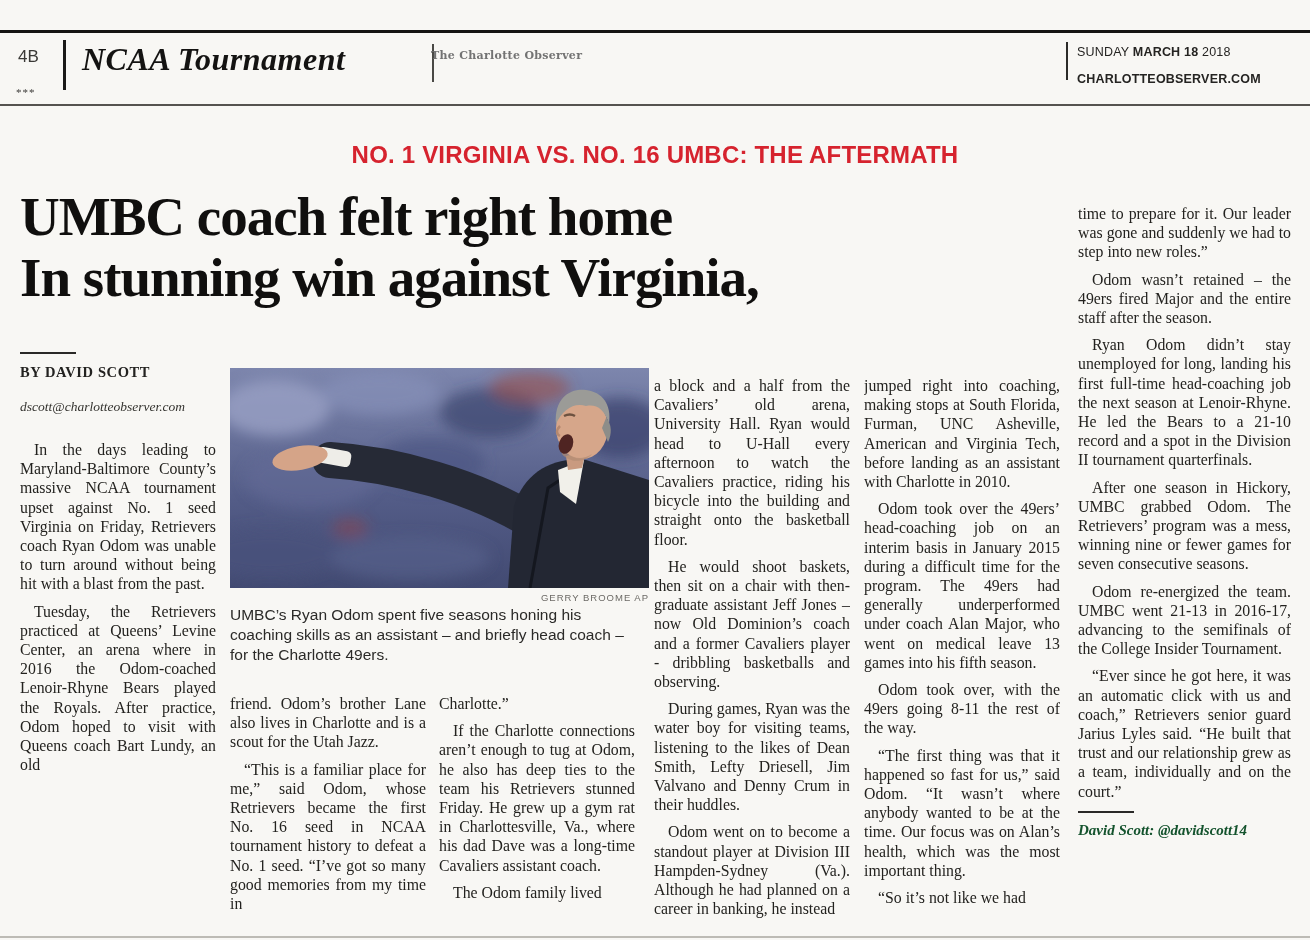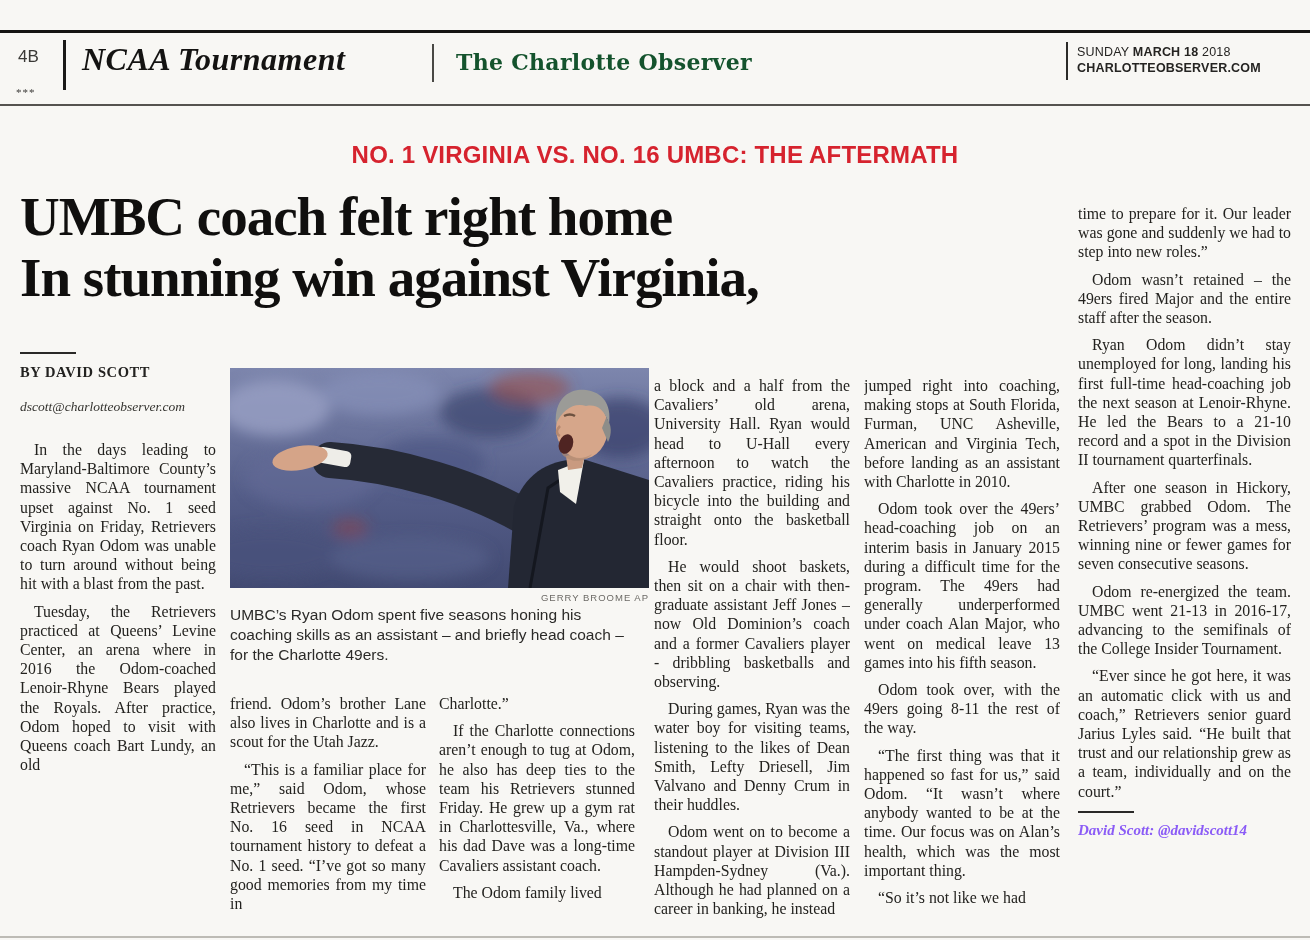--- a/index.html
+++ b/index.html
@@ -8,25 +8,25 @@
     position:relative; width:1310px; height:940px; margin:0 auto;
     background:#f8f7f4; overflow:hidden; color:#1e1d1b;
     font-family:"Liberation Serif", serif;
   }
   
   .top-rule   { position:absolute; left:0; top:30px; width:100%; height:3px; background:#151412; }
   .page-num   { position:absolute; left:18px; top:47px; font-family:"Liberation Sans",sans-serif; font-size:17px; color:#3a3936; }
   .vbar-1     { position:absolute; left:63px; top:40px; width:3px; height:50px; background:#1a1918; }
   .section-title { position:absolute; left:82px; top:41px; font-size:32px; font-weight:bold; font-style:italic; letter-spacing:.5px; color:#141312; }
   .vbar-2     { position:absolute; left:432px; top:44px; width:2px; height:38px; background:#4a4945; }
-  .nameplate  { position:absolute; left:456px; top:49px; font-family:"DejaVu Serif",serif; font-size:22px; font-weight:bold; letter-spacing:.3px; color:#14532d; }
+  .nameplate  { position:absolute; left:431px; top:49px; font-family:"DejaVu Serif",serif; font-size:11px; font-weight:bold; letter-spacing:.3px; color:#737373; }
   .vbar-3     { position:absolute; left:1066px; top:42px; width:2px; height:38px; background:#2c2b29; }
   .date-block { position:absolute; left:1077px; top:44px; font-family:"Liberation Sans",sans-serif; font-size:12.5px; line-height:16px; color:#252422; letter-spacing:.2px; }
   .date-block .b { font-weight:bold; }
-  .date-block .site { font-weight:bold; }
+  .date-block .site { font-weight:bold;margin-top:11px; }
   .edition-marks { position:absolute; left:16px; top:86px; font-size:11px; letter-spacing:1px; color:#3a3936; }
   .head-rule  { position:absolute; left:0; top:104px; width:100%; height:2px; background:#55534f; }
 
   
   .kicker {
     position:absolute; left:0; top:141px; width:100%; text-align:center;
     font-family:"Liberation Sans",sans-serif; font-weight:bold; font-size:24px;
     letter-spacing:.2px; color:#d6232e;
   }
   .headline {
@@ -60,21 +60,21 @@
   .col p.cont { text-indent:0; }
   .col-1 { left:20px;   top:432px; }
   .col-2 { left:230px;  top:686px; }
   .col-3 { left:439px;  top:686px; }
   .col-4 { left:654px;  top:368px; }
   .col-5 { left:864px;  top:368px; }
   .col-6 { left:1078px; top:196px; width:213px; }
 
   .tag-block { margin-top:10px; }
   .tag-rule  { width:56px; height:2px; background:#2a2927; margin-bottom:8px; }
-  .tagline   { font-style:italic; font-weight:bold; font-size:15px; color:#8b5cf6; text-align:left; }
+  .tagline   { font-style:italic; font-weight:bold; font-size:15px; color:#14532d; text-align:left; }
 
   .bottom-rule { position:absolute; left:0; bottom:2px; width:100%; height:2px; background:#bdbbb5; }
 </style>
 </head>
 <body>
 
 <div class="page">
 
   <div class="top-rule"></div>
   <div class="page-num">4B</div>

